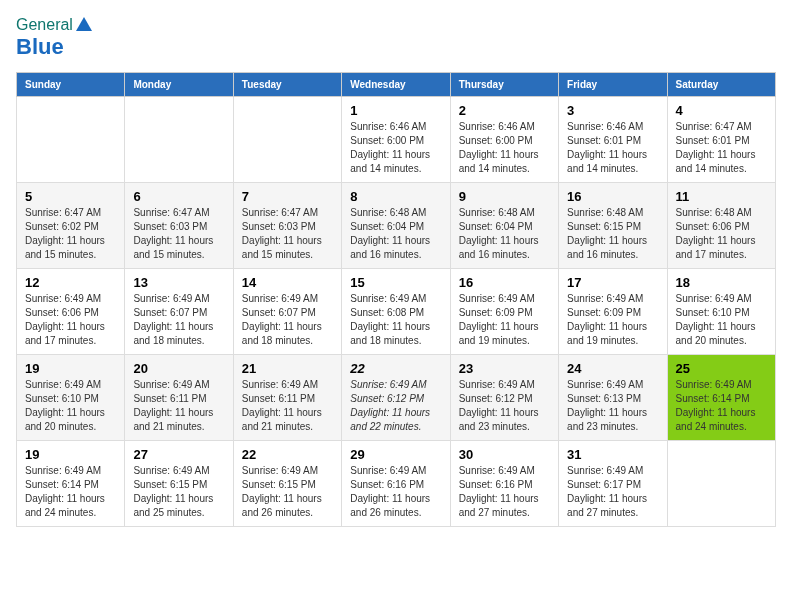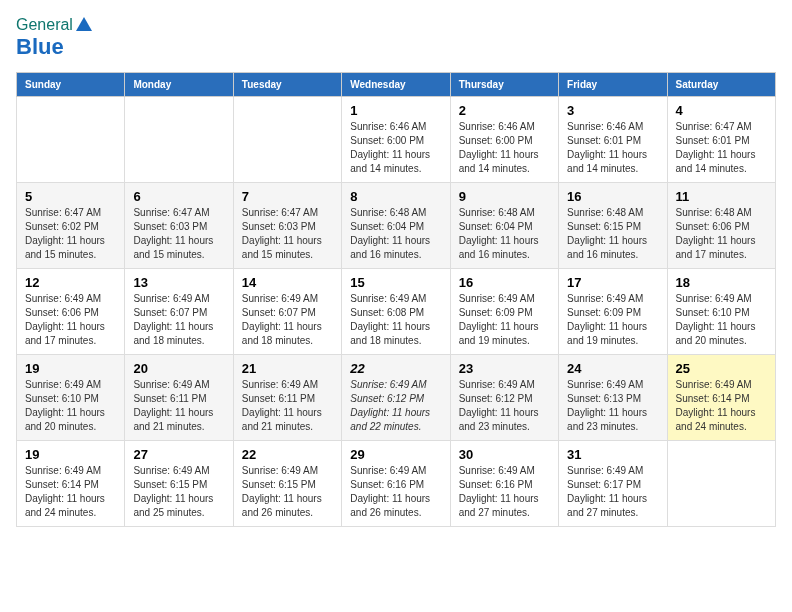--- a/index.html
+++ b/index.html
@@ -307,21 +307,21 @@
           </div>
         </td>
         <td style="background-color: rgb(245, 245, 245);">
           <div class="day-number">24</div>
           <div class="day-info">
             <div>Sunrise: 6:49 AM</div>
             <div>Sunset: 6:13 PM</div>
             <div>Daylight: 11 hours and 23 minutes.</div>
           </div>
         </td>
-        <td style="background-color: #fef9c3;">
+        <td style="background-color: #84cc16;">
           <div class="day-number">25</div>
           <div class="day-info">
             <div>Sunrise: 6:49 AM</div>
             <div>Sunset: 6:14 PM</div>
             <div>Daylight: 11 hours and 24 minutes.</div>
           </div>
         </td>
       </tr>
       <tr>
         <td>

